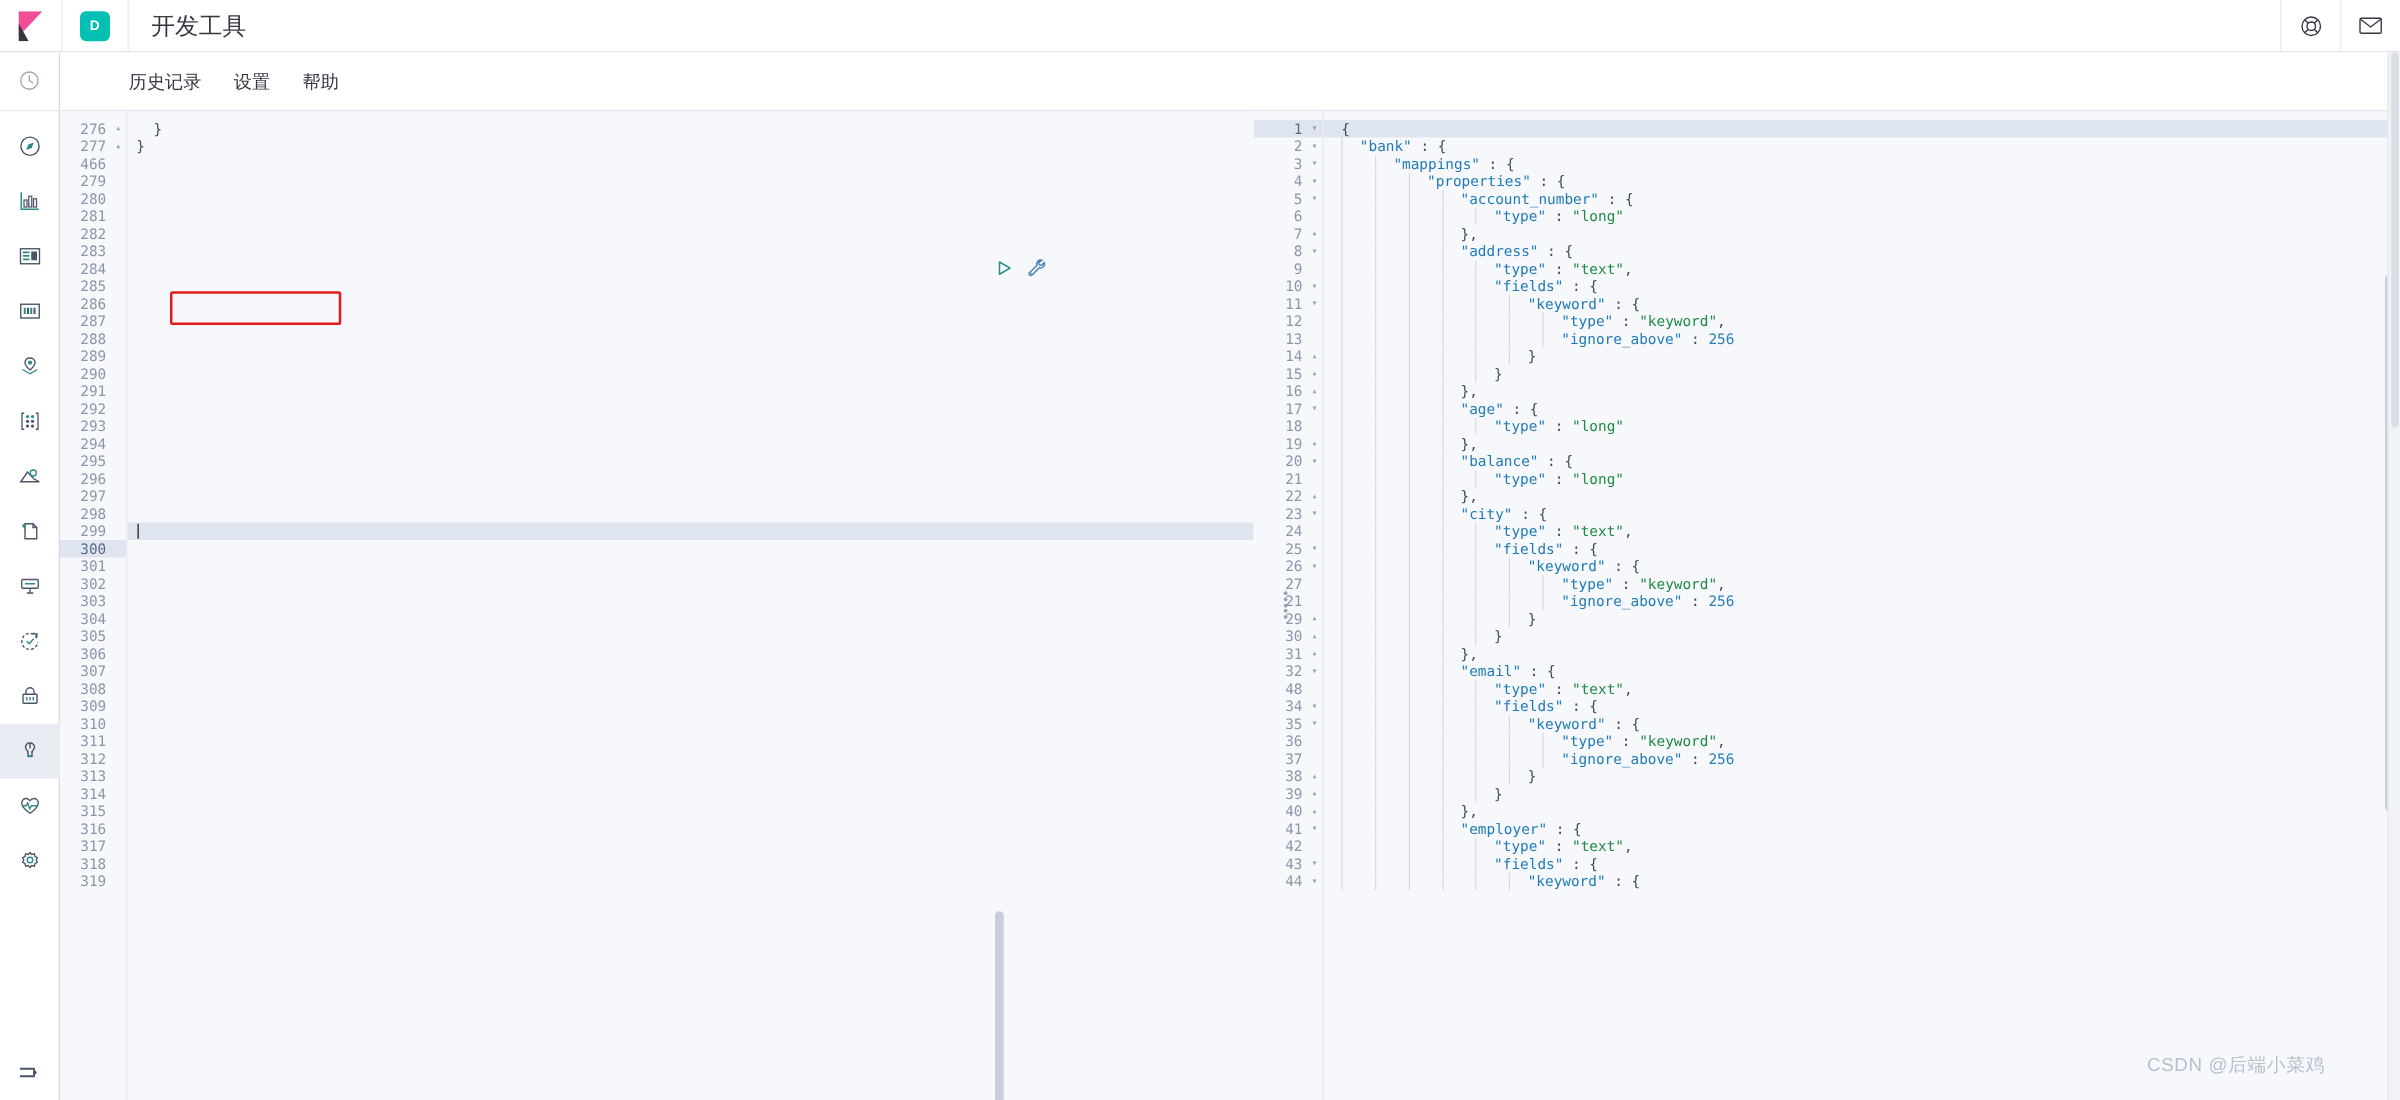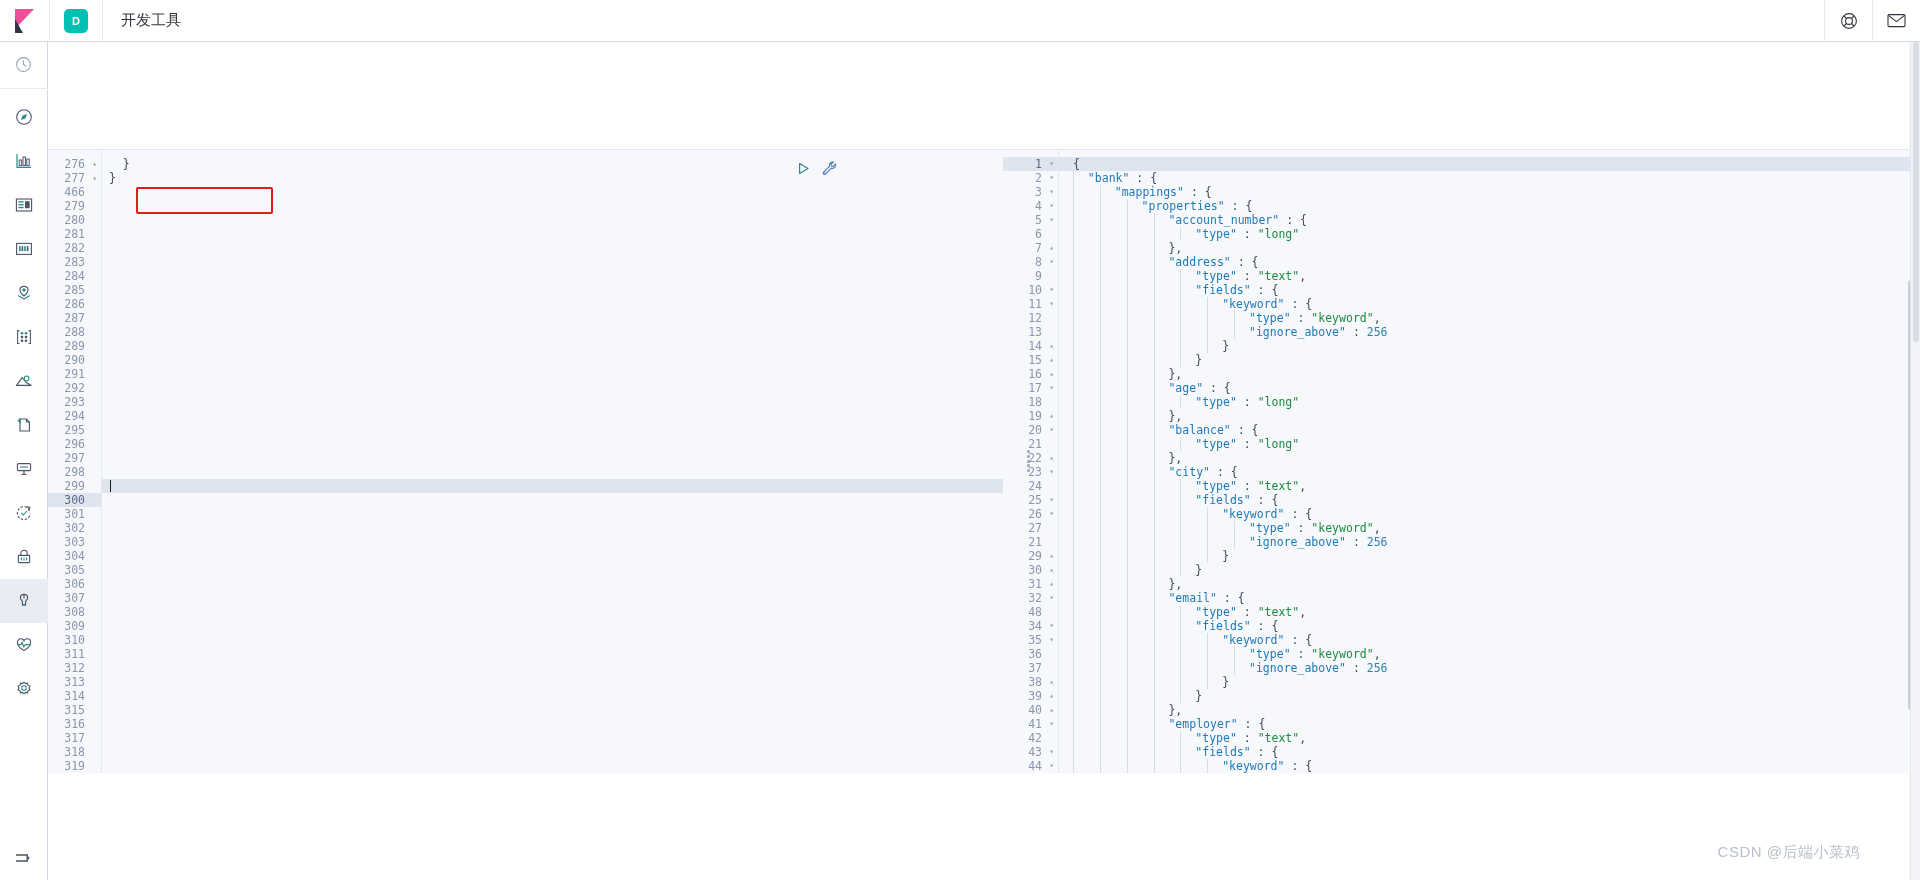--- a/index.html
+++ b/index.html
@@ -32,21 +32,21 @@
   }
   .space-avatar {
     width: 24px; height: 24px; border-radius: 5px;
     background: #00bfb3; color: #fff;
     font-size: 11px; font-weight: 700;
     display: flex; align-items: center; justify-content: center;
     letter-spacing: .3px;
   }
   .breadcrumb-cell {
     display: flex; align-items: center; padding: 0 18px; height: 41px;
-    font-size: 15px; color: #343741;
+    font-size: 19px; color: #343741;
   }
   .topbar-spacer { flex: 1; }
   .topbar-right { display: flex; align-items: stretch; }
   .top-icon-btn {
     width: 48px; display: flex; align-items: center; justify-content: center;
     border-left: 1px solid #e6ebf2;
     cursor: pointer;
   }
 
   
@@ -100,21 +100,21 @@
     display: flex; align-items: center;
     padding-left: 55px;
     background: #fff;
   }
   .submenu-item {
     font-size: 14.5px; color: #343741;
     margin-right: 26px; cursor: pointer;
   }
 
   
-  .split { flex: 1; display: flex; min-height: 0; position: relative; align-items: center; }
+  .split { flex: 1; display: flex; min-height: 0; position: relative; }
 
   .pane-left {
     width: 955px; min-width: 955px;
     background: #f7f8fc;
     position: relative;
     display: flex;
     overflow: hidden;
     border-top: 1px solid #e3e7ef;
   }
   .pane-right {
@@ -411,20 +411,25 @@
           <line x1="2" y1="5" x2="14" y2="5"></line>
           <line x1="2" y1="11" x2="14" y2="11"></line>
           <path d="M12.5 4.2 L15.6 8 L12.5 11.8" fill="#4a5568" stroke="none"></path>
         </svg>
       </div>
     </div>
 
     <div class="content">
 
 
+      <div class="submenu">
+        <div class="submenu-item">历史记录</div>
+        <div class="submenu-item">设置</div>
+        <div class="submenu-item">帮助</div>
+      </div>
 
       <div class="split">
 
         <div class="pane-left">
           <div class="gutter" id="left-gutter">
               <div class="ln">276<span class="fold">▴</span></div>
               <div class="ln">277<span class="fold">▴</span></div>
               <div class="ln">466</div>
               <div class="ln">279</div>
               <div class="ln">280</div>

